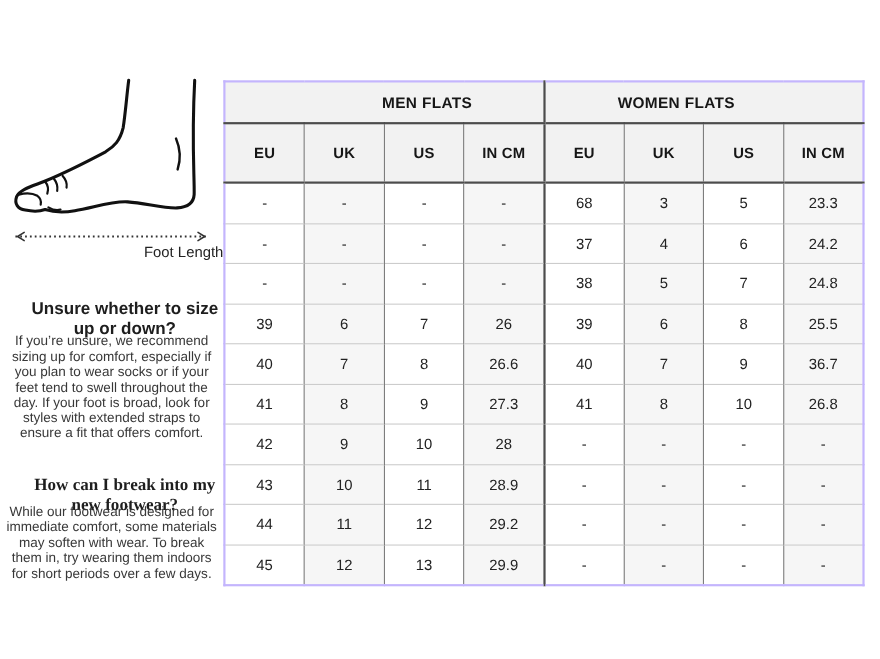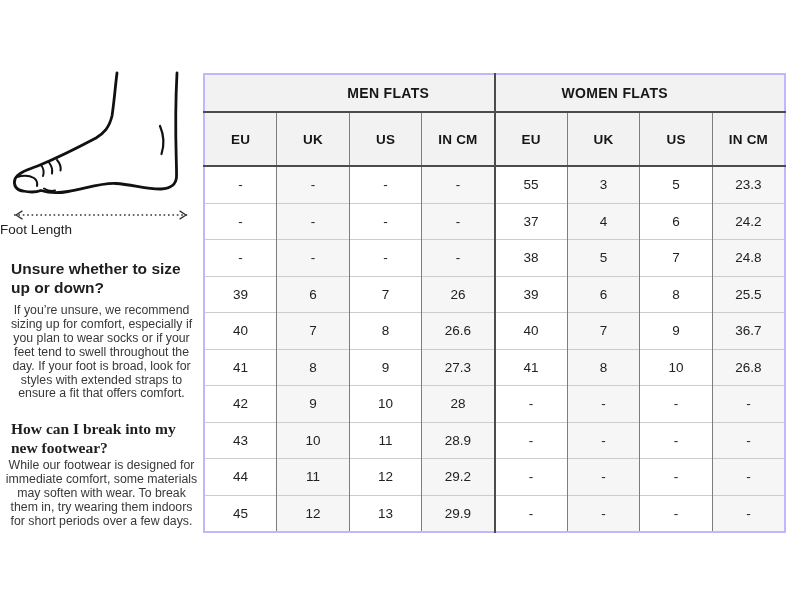--- a/index.html
+++ b/index.html
@@ -5,23 +5,23 @@
   html,body{margin:0;padding:0;background:#fff;}
   .page{
     position:relative;width:800px;height:599px;background:#fff;overflow:hidden;
     font-family:"Liberation Sans","DejaVu Sans",sans-serif;
     -webkit-font-smoothing:antialiased;
   }
   
   .left-panel{position:absolute;left:0;top:0;width:203px;height:599px;}
   .foot-svg{position:absolute;left:10px;top:71px;width:182px;height:132px;}
   .measure-svg{position:absolute;left:8px;top:209px;width:186px;height:12px;}
-  .foot-label{position:absolute;left:0;top:222px;width:203px;text-align:left;
+  .foot-label{position:absolute;left:0;top:222px;width:203px;text-align:right;
     font-size:13.5px;color:#222;}
-  .sec-heading{position:absolute;left:11px;width:181px;margin:0;text-align:left;
+  .sec-heading{position:absolute;left:11px;width:181px;margin:12px;text-align:center;
     font-size:15.5px;line-height:18.5px;font-weight:bold;color:#1e1e1e;}
   .sec-body{position:absolute;left:2px;width:199px;margin:0;text-align:center;
     font-size:12.3px;line-height:13.9px;color:#383838;}
   .h-sizing{top:260px;}
   .b-sizing{top:304px;}
   .h-breakin{top:420px;font-family:Liberation Serif, serif;}
   .b-breakin{top:459px;}
   
   table.chart{
     position:absolute;left:203px;top:73px;width:583px;height:449px;
@@ -113,21 +113,21 @@
         <th>US</th>
         <th>IN CM</th>
       </tr>
     </thead>
     <tbody>
         <tr>
           <td>-</td>
           <td>-</td>
           <td>-</td>
           <td>-</td>
-          <td>55</td>
+          <td>68</td>
           <td>3</td>
           <td>5</td>
           <td>23.3</td>
         </tr>
         <tr>
           <td>-</td>
           <td>-</td>
           <td>-</td>
           <td>-</td>
           <td>37</td>

